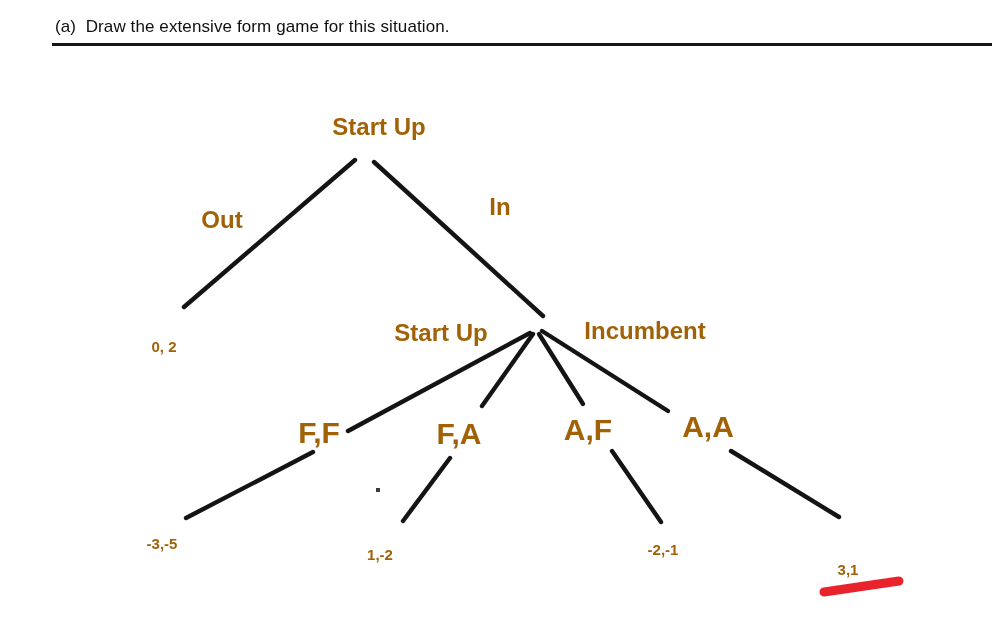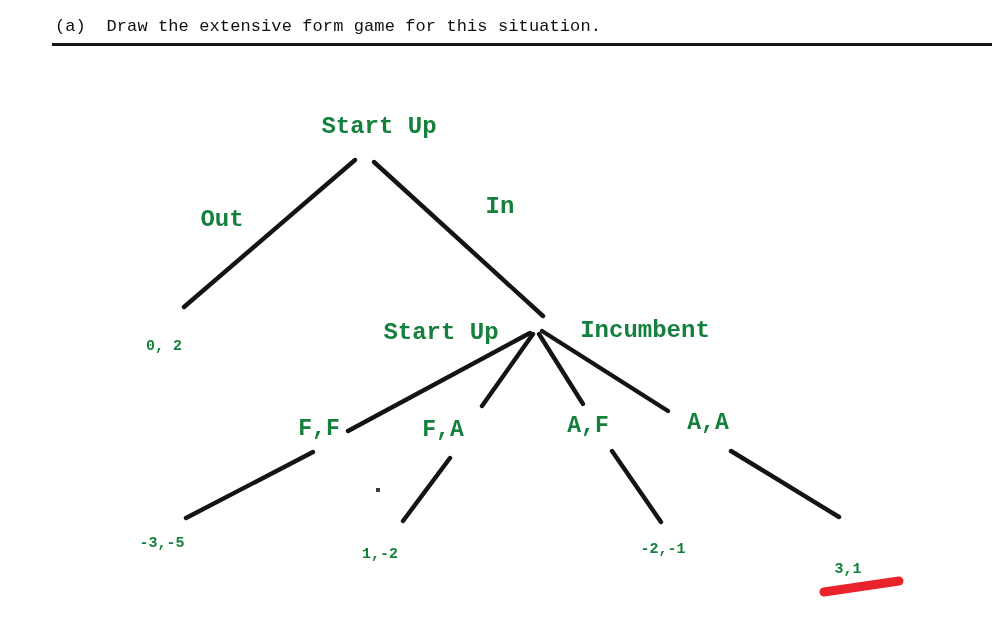--- a/index.html
+++ b/index.html
@@ -6,21 +6,21 @@
     margin: 0;
     padding: 0;
     background: #ffffff;
   }
   .canvas {
     position: relative;
     width: 1004px;
     height: 644px;
     background: #ffffff;
     overflow: hidden;
-    font-family: Liberation Mono, monospace;
+    font-family: Liberation Sans, sans-serif;
     color: #141414;
   }
   .prompt {
     position: absolute;
     left: 55px;
     top: 17px;
     font-size: 17px;
     font-weight: 400;
     letter-spacing: 0.1px;
     color: #101010;
@@ -38,24 +38,24 @@
     position: absolute;
     left: 0;
     top: 0;
   }
   .lbl {
     position: absolute;
     transform: translateX(-50%);
     line-height: 1;
     font-weight: 700;
     white-space: pre;
-    color: #15803d;
+    color: #a16207;
   }
   .player { font-size: 24px; }
-  .edge-lbl { font-size: 23px; }
+  .edge-lbl { font-size: 30px; }
   .payoff { font-size: 15px; }
 </style>
 </head>
 <body>
 
 <div class="canvas">
 
   <div class="prompt">(a)  Draw the extensive form game for this situation.</div>
   <div class="rule"></div>
 
@@ -79,21 +79,21 @@
     <polyline points="824,592 858,587 899,581" fill="none" stroke-width="9" stroke-linecap="round" stroke-linejoin="round" stroke="#e8232b"></polyline>
   </svg>
 
   <div class="lbl player" style="left:379px; top:115px;">Start Up</div>
   <div class="lbl player" style="left:222px; top:208px;">Out</div>
   <div class="lbl player" style="left:500px; top:195px;">In</div>
   <div class="lbl player" style="left:441px; top:321px;">Start Up</div>
   <div class="lbl player" style="left:645px; top:319px;text-align:right;">Incumbent</div>
 
   <div class="lbl edge-lbl" style="left:319px; top:418px;">F,F</div>
-  <div class="lbl edge-lbl" style="left:443px; top:419px;">F,A</div>
+  <div class="lbl edge-lbl" style="left:459px; top:419px;">F,A</div>
   <div class="lbl edge-lbl" style="left:588px; top:415px;">A,F</div>
   <div class="lbl edge-lbl" style="left:708px; top:412px;">A,A</div>
 
   <div class="lbl payoff" style="left:164px; top:339px;">0, 2</div>
   <div class="lbl payoff" style="left:162px; top:536px;">-3,-5</div>
   <div class="lbl payoff" style="left:380px; top:547px;">1,-2</div>
   <div class="lbl payoff" style="left:663px; top:542px;">-2,-1</div>
   <div class="lbl payoff" style="left:848px; top:562px;">3,1</div>
 
 </div>

